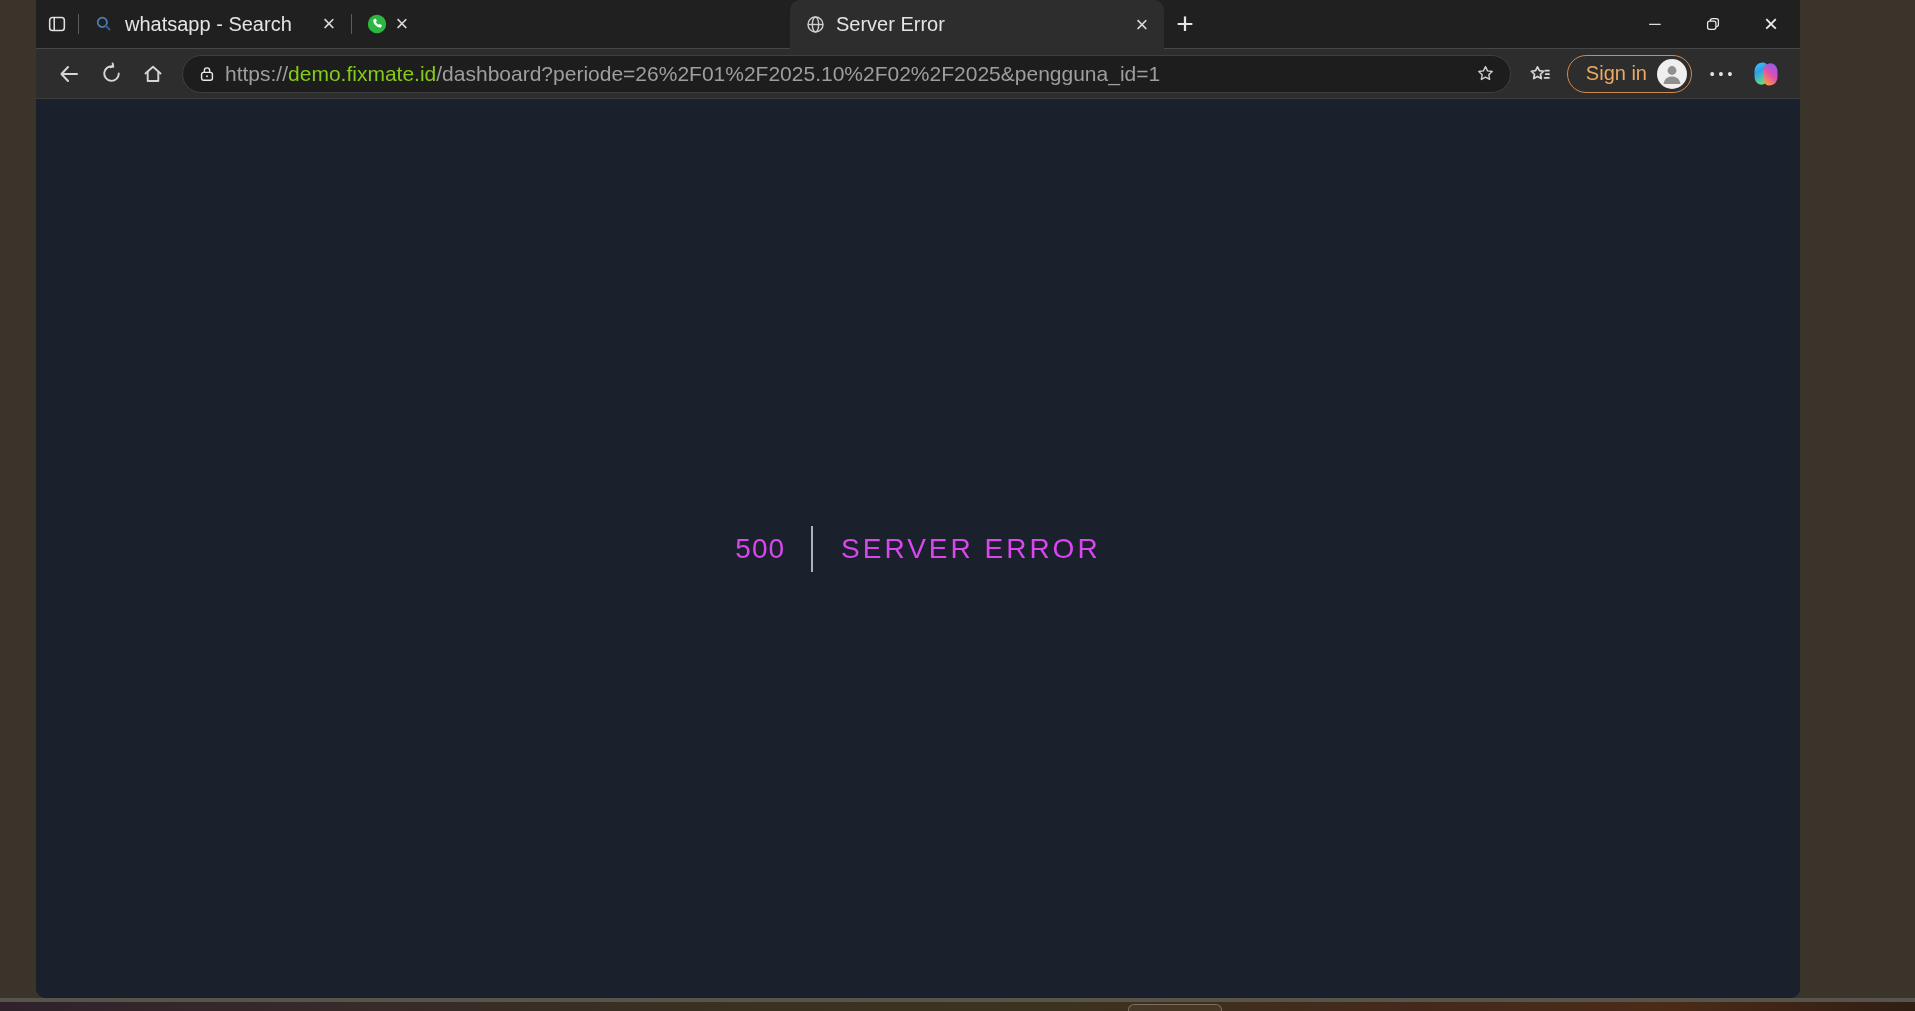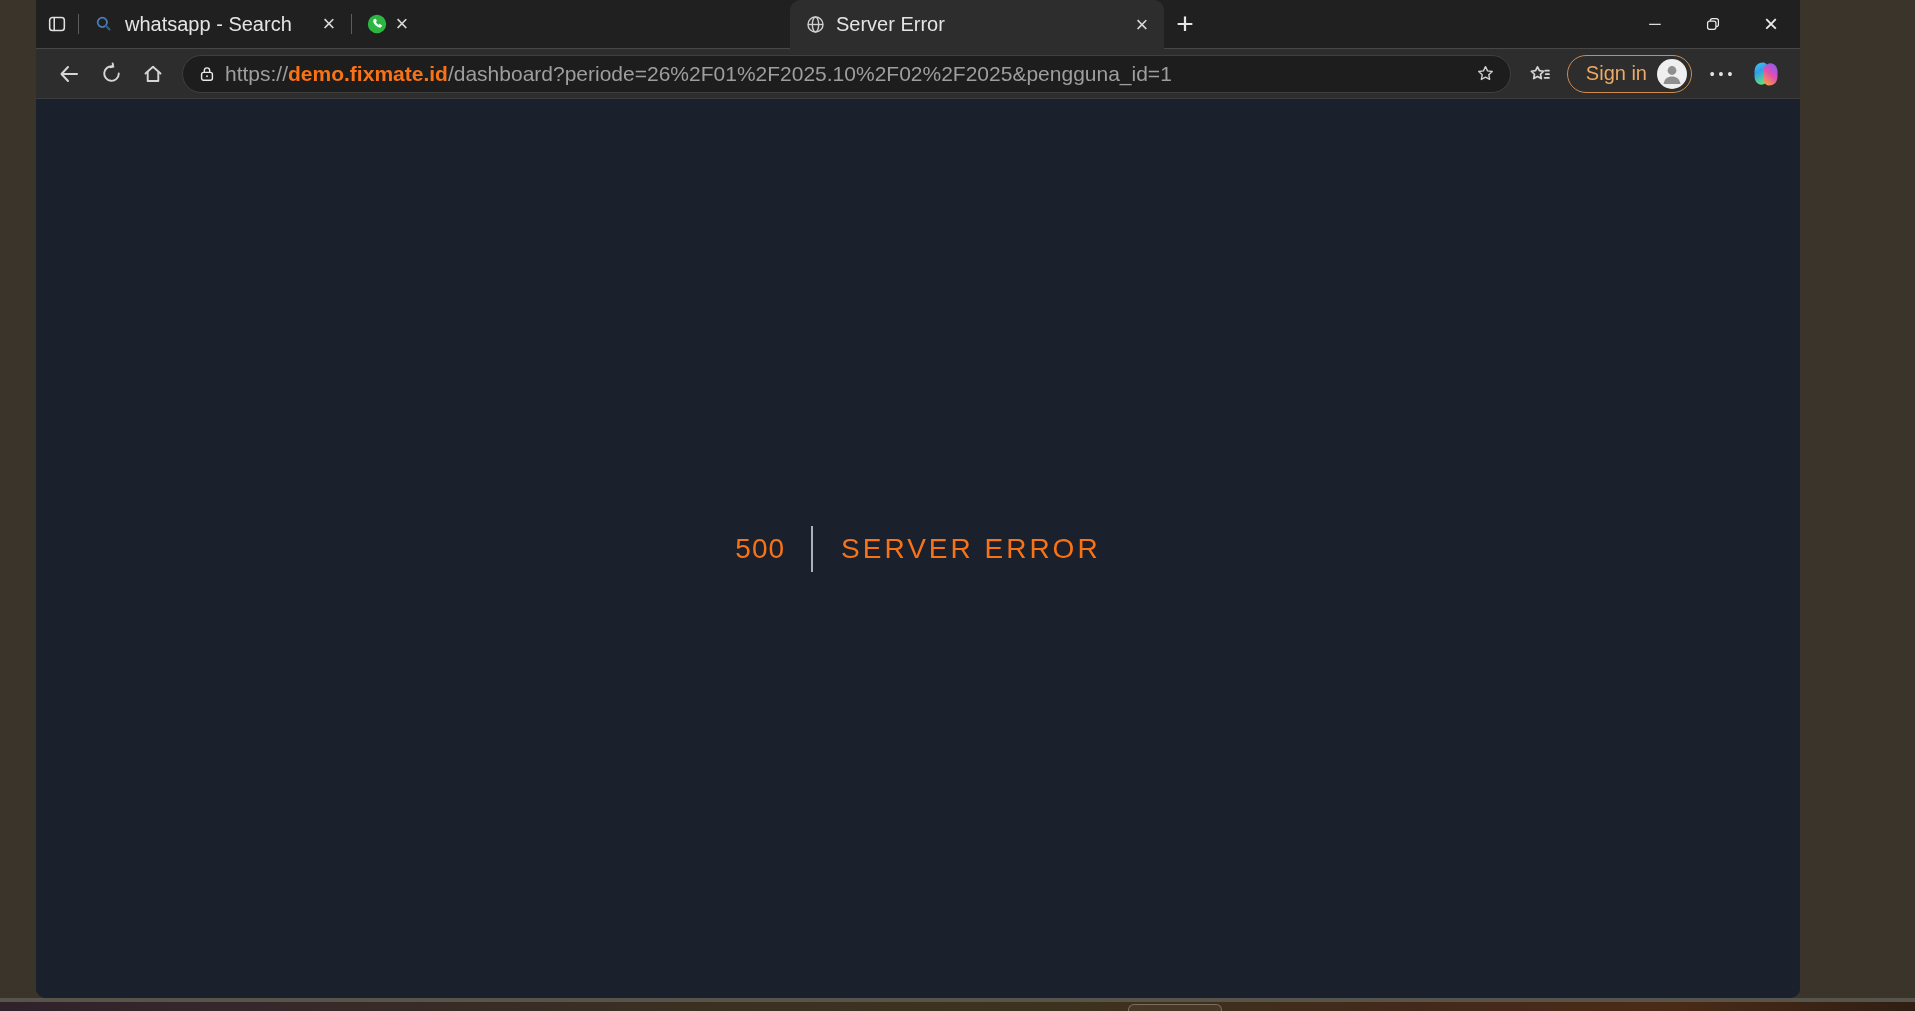--- a/index.html
+++ b/index.html
@@ -32,34 +32,34 @@
 
   
   .navbar { height:50px; background:#2d2d2d; border-bottom:1px solid #3c3c3c;
             display:flex; align-items:center; padding:0 12px; flex:0 0 auto; }
   .nav-btn { width:42px; height:38px; border-radius:6px; display:flex; align-items:center; justify-content:center;
              color:#d6d6d6; flex:0 0 auto; }
   .addressbar { flex:1; height:38px; background:#1d1d1d; border:1px solid #3f3f3f; border-radius:19px;
                 display:flex; align-items:center; padding:0 6px 0 6px; margin:0 8px; min-width:0; }
   .lock-wrap { width:36px; height:32px; display:flex; align-items:center; justify-content:center; flex:0 0 auto; }
   .url { flex:1; font-size:21px; color:#9e9e9e; white-space:nowrap; overflow:hidden; }
-  .url .domain { color:#f97316; font-weight:bold; }
+  .url .domain { color:#84cc16; font-weight:normal; }
   .pill-star { width:36px; height:32px; border-radius:6px; display:flex; align-items:center; justify-content:center; flex:0 0 auto; }
   .signin { display:flex; align-items:center; height:38px; border:1px solid #d08a4e; border-radius:19px;
             padding:0 4px 0 18px; margin:0 10px 0 6px; color:#eda963; font-size:20px; gap:10px; flex:0 0 auto;text-align:right; }
   .avatar { width:30px; height:30px; border-radius:50%; background:#efefef;
             display:flex; align-items:center; justify-content:center; overflow:hidden; }
   .more-btn { color:#e3e3e3; font-size:14px; letter-spacing:4px; width:42px; height:38px;
               display:flex; align-items:center; justify-content:center; border-radius:6px; flex:0 0 auto; }
   .copilot-btn { width:44px; height:40px; display:flex; align-items:center; justify-content:center;
                  border-radius:6px; flex:0 0 auto; }
 
   
   .content { flex:1; background:#1a202c; display:flex; align-items:center; justify-content:center; }
-  .err-wrap { display:flex; align-items:center; font-size:28px; color:#f97316; }
+  .err-wrap { display:flex; align-items:center; font-size:28px; color:#d946ef; }
   .err-code { letter-spacing:1px; padding-right:26px; }
   .err-divider { width:2px; height:46px; background:#a9b2bd; }
   .err-msg { letter-spacing:3px; padding-left:28px; }
 
   
   .desk-line { height:4px; background:#56544b; }
   .task-strip { height:9px; position:relative;
     background:linear-gradient(90deg,#30222b 0%,#37292a 15%,#3a3121 38%,#3c331f 55%,#44291b 74%,#4b2b18 87%,#301e13 100%); }
   .task-btn-outline { position:absolute; left:1128px; top:2px; width:94px; height:14px;
     border:1px solid rgba(220,215,200,0.35); border-radius:6px; background:rgba(120,110,90,0.15); }

